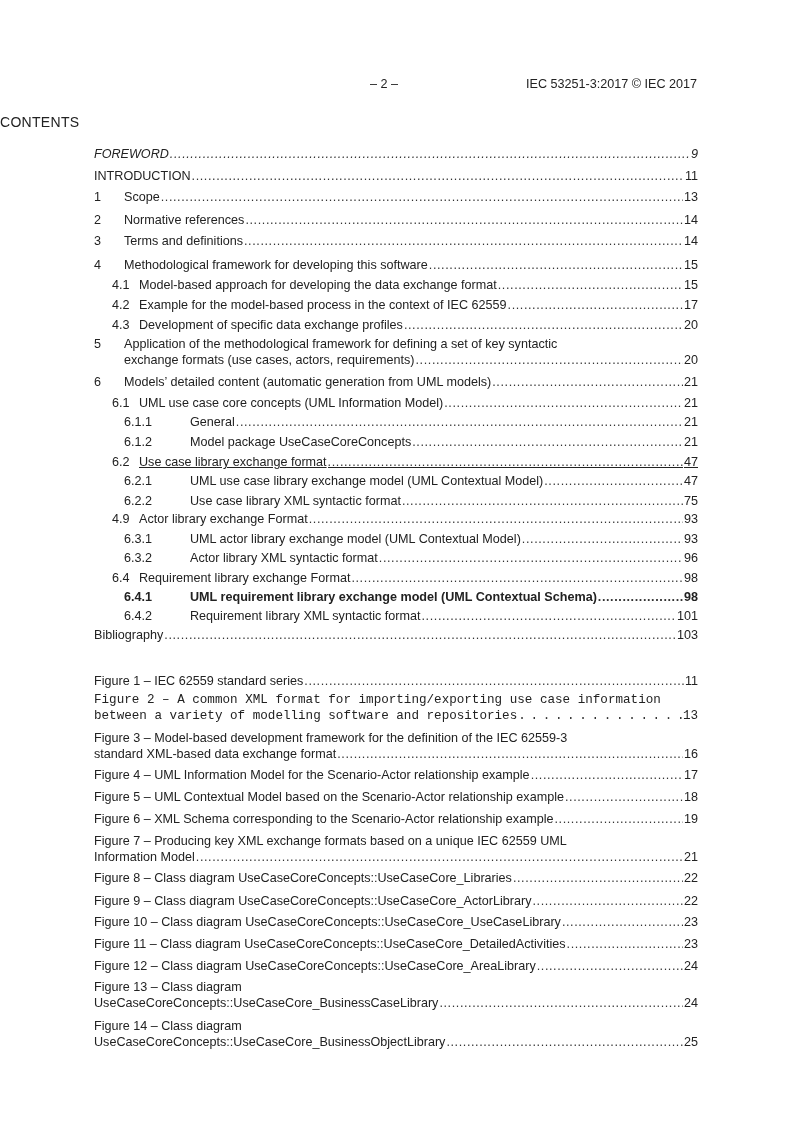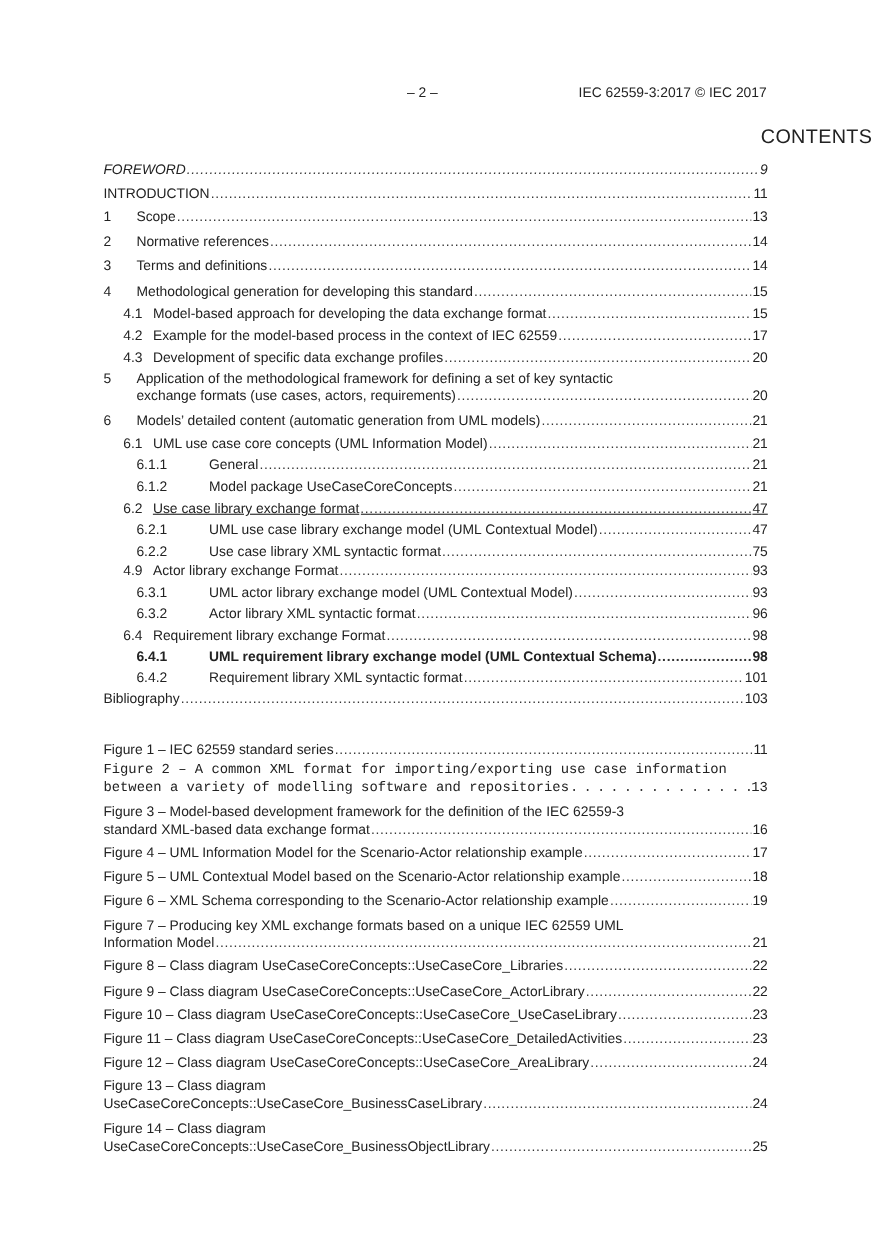--- a/index.html
+++ b/index.html
@@ -6,22 +6,22 @@
   body {
     width: 793px; height: 1122px; position: relative; overflow: hidden;
     font-family: "Liberation Sans", sans-serif; color: #222222; font-size: 12.6px;
   }
   .header {
     position: absolute; top: 77px; left: 0; width: 793px; height: 16px;
   }
   .page-num { position: absolute; left: 370px; top: 0; font-size: 12.6px; }
   .doc-ref { position: absolute; right: 96px; top: 0; font-size: 12.6px; }
   .title {
-    position: absolute; top: 114px; left: 0; width: 793px; text-align: right;
-    font-size: 18px; letter-spacing: 0.3px;
+    position: absolute; top: 114px; left: 0; width: 793px; text-align: left;
+    font-size: 14px; letter-spacing: 0.3px;
   }
   .toc { position: absolute; left: 94px; width: 604px; top: 0; }
   .entry {
     position: absolute; left: 0; width: 604px; line-height: 16px;
   }
   .entry .num { position: absolute; top: 0; }
   .entry .line {
     display: flex; align-items: baseline; white-space: nowrap;
   }
   .entry .txt { white-space: nowrap; }
@@ -41,21 +41,21 @@
   .l2 .num { left: 18px; }
   .l2 .body { margin-left: 45px; }
   .l3 .num { left: 30px; }
   .l3 .body { margin-left: 96px; }
 </style>
 </head>
 <body>
 
 <div class="header">
   <span class="page-num">– 2 –</span>
-  <span class="doc-ref">IEC 62559-3:2017 © IEC 2017</span>
+  <span class="doc-ref">IEC 53251-3:2017 © IEC 2017</span>
 </div>
 
 <div class="title">CONTENTS</div>
 
 <div class="toc" id="toc">
     <div class="entry l0" style="top: 146px; font-style: italic;">
       <div class="body">
         <div class="line">
           <span class="txt">FOREWORD</span>
           <span class="dots"></span>
@@ -99,21 +99,21 @@
           <span class="txt">Terms and definitions</span>
           <span class="dots"></span>
           <span class="pg">14</span>
         </div>
       </div>
     </div>
     <div class="entry l1" style="top: 257px;">
       <span class="num">4</span>
       <div class="body">
         <div class="line">
-          <span class="txt">Methodological generation for developing this standard</span>
+          <span class="txt">Methodological framework for developing this software</span>
           <span class="dots"></span>
           <span class="pg">15</span>
         </div>
       </div>
     </div>
     <div class="entry l2" style="top: 277px;">
       <span class="num">4.1</span>
       <div class="body">
         <div class="line">
           <span class="txt">Model-based approach for developing the data exchange format</span>

